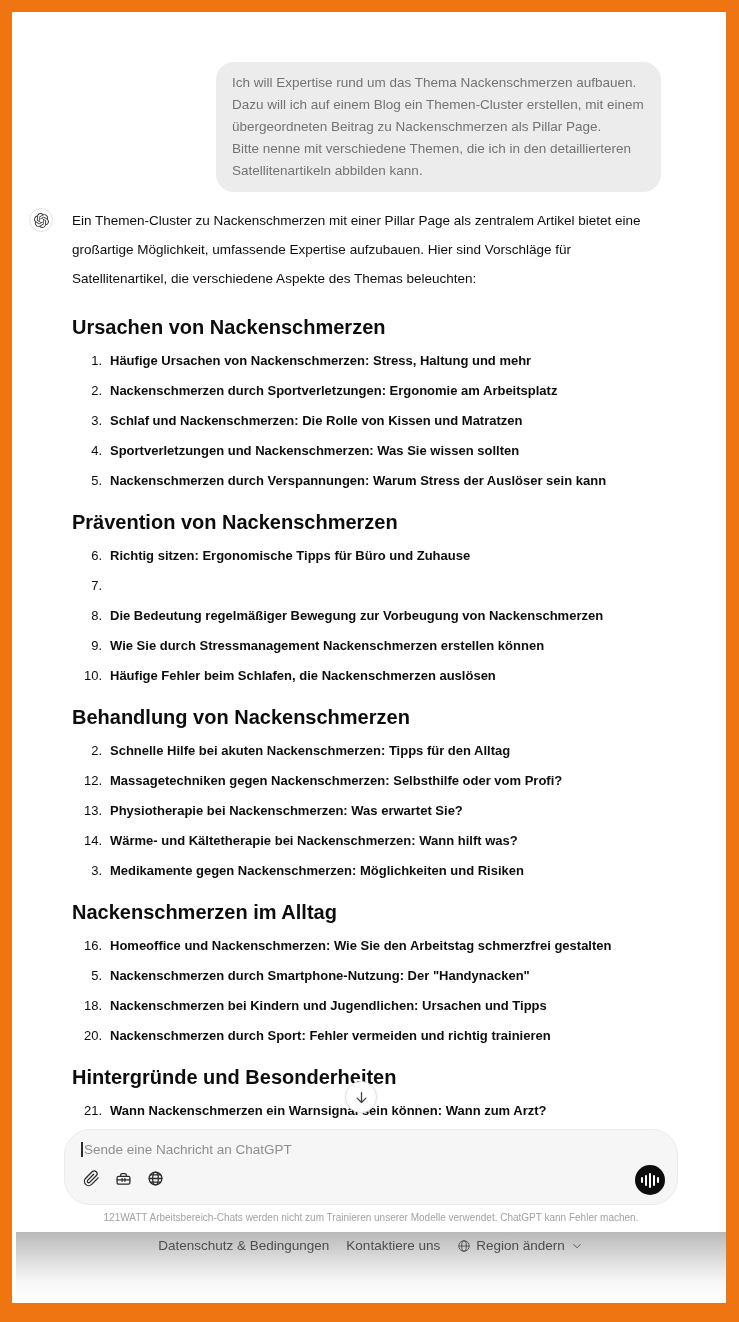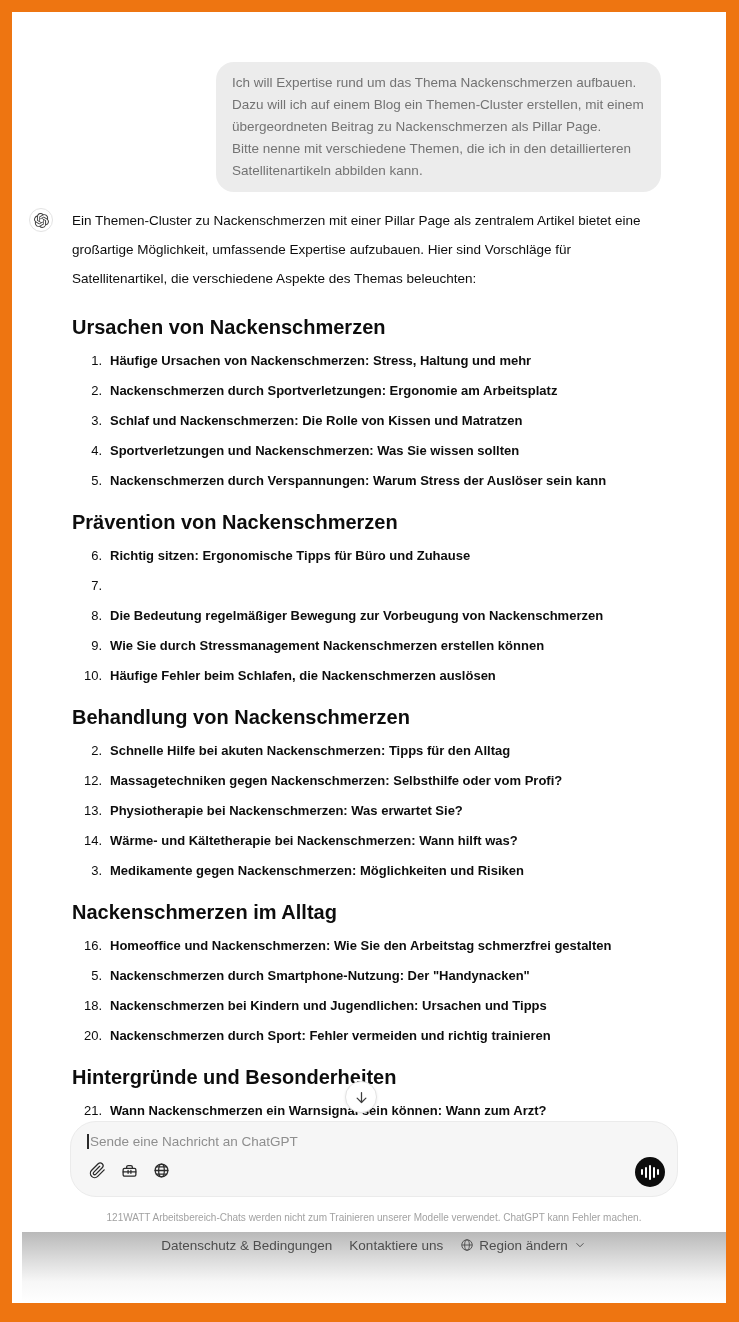--- a/index.html
+++ b/index.html
@@ -27,40 +27,40 @@
   .itxt { font-weight:700; }
   .section { margin-bottom:18px; }
 
   
   .scroll-btn { position:absolute; left:333px; top:1069px; width:32px; height:32px; border-radius:50%;
                 background:#fff; border:1px solid #e3e3e3; display:flex; align-items:center; justify-content:center;
                 box-shadow:0 1px 3px rgba(0,0,0,.08); }
   .scroll-btn svg { width:15px; height:15px; stroke:#3d3d3d; }
 
   
-  .bottom { position:absolute; left:10px; right:0; bottom:0; background:#fff; }
+  .bottom { position:absolute; left:4px; right:0; bottom:0; background:#fff; }
   .composer { position:relative; margin:0 48px; height:76px; background:#f6f6f6;
               border:1px solid #ebebeb; border-radius:26px; padding:10px 16px; }
   .input-row { position:relative; }
   .caret { position:absolute; left:0; top:2px; width:1.5px; height:15px; background:#2a2a2a; }
   .composer input { width:92%; border:none; outline:none; background:transparent; padding-left:3px;
                     font-family:"Liberation Sans",sans-serif; font-size:13.5px; color:#0d0d0d; }
   .composer input::placeholder { color:#8e8e8e; opacity:1; }
   .icon-row { display:flex; gap:12px; margin-top:10px; align-items:center; }
   .tool-btn { width:20px; height:20px; display:flex; align-items:center; justify-content:center; background:none; border:none; }
   .tool-btn svg { width:17px; height:17px; stroke:#2a2a2a; fill:none; stroke-width:1.8; stroke-linecap:round; stroke-linejoin:round; }
   .voice-btn { position:absolute; right:12px; bottom:9px; width:30px; height:30px; border-radius:50%;
                background:#0d0d0d; border:none; display:flex; align-items:center; justify-content:center; gap:1.5px; }
   .voice-btn .bar { width:2.5px; background:#fff; border-radius:2px; }
 
-  .disclaimer { margin-top:15px; text-align:center; font-size:10px; color:#a2a2a2; }
+  .disclaimer { margin-top:7px; text-align:center; font-size:10px; color:#a2a2a2; }
 
   .footer-bar { margin-top:9px; height:71px; background:linear-gradient(to bottom, #b9b9b9 0%, #dddddd 40%, #f7f7f7 70%, #ffffff 100%);
                 display:flex; justify-content:center; align-items:flex-start; padding-top:6px; gap:17px; }
-  .footer-link { font-size:13.5px; color:#4d4d4d; text-decoration:none; display:flex; align-items:flex-start; gap:5px; }
+  .footer-link { font-size:13.5px; color:#4d4d4d; text-decoration:none; display:flex; align-items:center; gap:5px; }
   .footer-link svg { width:14px; height:14px; stroke:#4d4d4d; fill:none; stroke-width:1.6; }
   .chev { width:9px; height:9px; stroke:#4d4d4d; fill:none; stroke-width:1.8; }
 </style>
 </head>
 <body>
 
 <div class="page">
   <div class="screen">
 
     <div class="messages">

